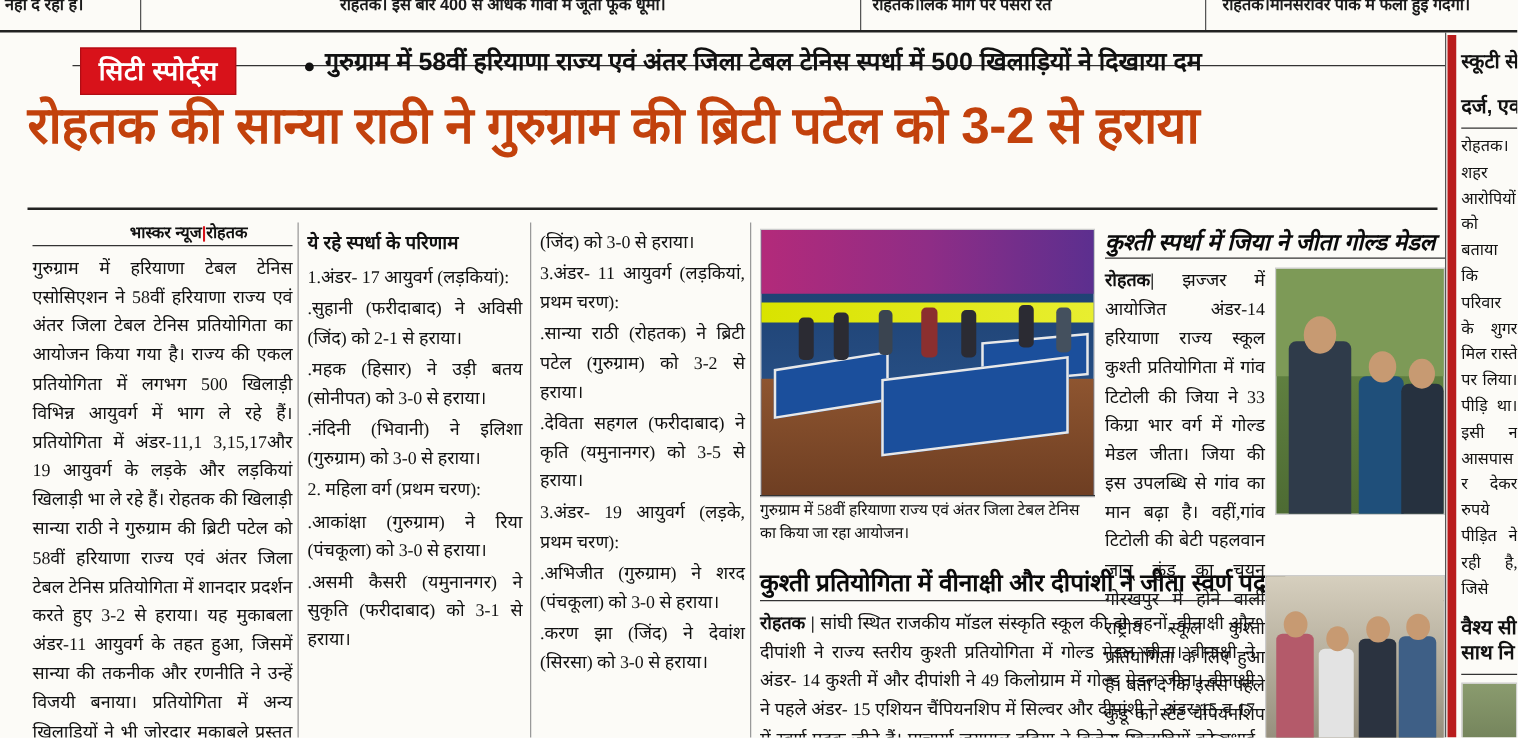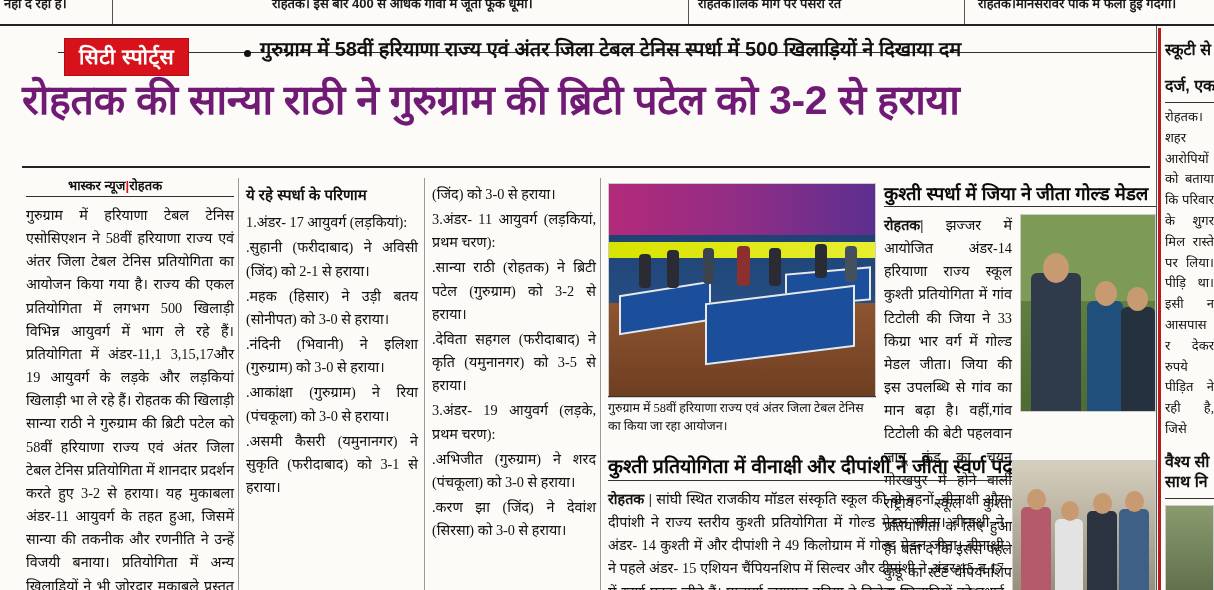--- a/index.html
+++ b/index.html
@@ -68,32 +68,32 @@
     position: absolute; left: 50px; top: 16px; width: 1098px; height: 0;
     border-top: 1px solid #333;
   }
 
   
   .headline {
     position: absolute; left: 14px; top: 50px; width: 1130px;
     font-size: 41px; font-weight: bold; line-height: 1.08;
     letter-spacing: -0.3px;
     font-family: "Liberation Sans", sans-serif;
-    color: #701a75;
+    color: #c2410c;
     white-space: nowrap;
   }
   .rule-under-head {
     position: absolute; left: 14px; top: 138px; width: 1128px;
     border-top: 2px solid #222;
   }
 
   
   .byline {
     position: absolute; left: 60px; top: 148px; width: 130px;
-    text-align: left;
+    text-align: right;
     font-family: "Liberation Sans", sans-serif;
     font-size: 13px; font-weight: bold;
   }
   .byline .sep { color: #d8121a; font-weight: bold; }
   .byline-rule {
     position: absolute; left: 18px; top: 168px; width: 208px; border-top: 1px solid #333;
   }
 
   
   .col {
@@ -153,21 +153,21 @@
   }
   .cap1 { left: 600px; top: 372px; width: 268px; }
   .cap-rule { position: absolute; border-top: 1px solid #333; }
 
   
   .subhead {
     position: absolute;
     font-family: "Liberation Sans", sans-serif;
     font-weight: bold; color: #0a0a0a;
   }
-  .sh1 { left: 876px; top: 152px; width: 272px; font-size: 18.5px; }
+  .sh1 { left: 876px; top: 152px; width: 272px; font-size: 18.5px; font-style: italic; }
   .sh1-rule { position: absolute; left: 876px; top: 178px; width: 272px; border-top: 1px solid #333; }
 
   .col.c4 { left: 876px; top: 186px; width: 128px; font-size: 14.3px; }
 
   .photo2 {
     position: absolute; left: 1012px; top: 186px; width: 136px; height: 198px;
     overflow: hidden; border: 1px solid #ccc;
     background: linear-gradient(#6e8f4a,#4d6b33);
   }
   .photo2 .wall { position: absolute; left: 0; top: 0; width: 100%; height: 44%; background: #7d9a57; }
@@ -186,21 +186,21 @@
     overflow: hidden; border: 1px solid #ccc; background: linear-gradient(#c9c1ae,#9a9382);
   }
   .photo3 .bg { position: absolute; inset: 0; background: linear-gradient(#d6cfbe, #8d8674); }
   .photo3 .fig { position: absolute; background: #2b3340; border-radius: 5px 5px 0 0; }
   .photo3 .head { position: absolute; background: #c79a72; border-radius: 50%; }
 
   
   .rightcol {
     position: absolute; top: 28px; left: 1158px; width: 56px; height: 562px;
     overflow: hidden;
-    border-left: 3px solid #b91c1c;
+    border-left: 7px solid #b91c1c;
     padding-left: 4px;
   }
   .rightcol .rhead {
     font-family: "Liberation Sans", sans-serif;
     font-weight: bold; font-size: 16px; line-height: 1.25;
     margin-top: 12px;
     white-space: nowrap;
   }
   .rightcol .rrule { border-top: 1px solid #333; margin: 6px 0 4px 0; }
   .rightcol .rbody {
@@ -253,20 +253,21 @@
     </div>
 
     <div class="vdiv" style="left:230px; top:150px; height:420px;"></div>
 
     <div class="col c2">
       <div class="col-head">ये रहे स्पर्धा के परिणाम</div>
       <p>1.अंडर- 17 आयुवर्ग (लड़कियां):</p>
       <p>.सुहानी (फरीदाबाद) ने अविसी (जिंद) को 2-1 से हराया।</p>
       <p>.महक (हिसार) ने उड़ी बतय (सोनीपत) को 3-0 से हराया।</p>
       <p>.नंदिनी (भिवानी) ने इलिशा (गुरुग्राम) को 3-0 से हराया।</p>
+      <p>2. महिला वर्ग (प्रथम चरण):</p>
       <p>.आकांक्षा (गुरुग्राम) ने रिया (पंचकूला) को 3-0 से हराया।</p>
       <p>.असमी कैसरी (यमुनानगर) ने सुकृति (फरीदाबाद) को 3-1 से हराया।</p>
 
     </div>
 
     <div class="vdiv" style="left:416px; top:150px; height:420px;"></div>
 
     <div class="col c3">
       <p>(जिंद) को 3-0 से हराया।</p>
       <p>3.अंडर- 11 आयुवर्ग (लड़कियां, प्रथम चरण):</p>

